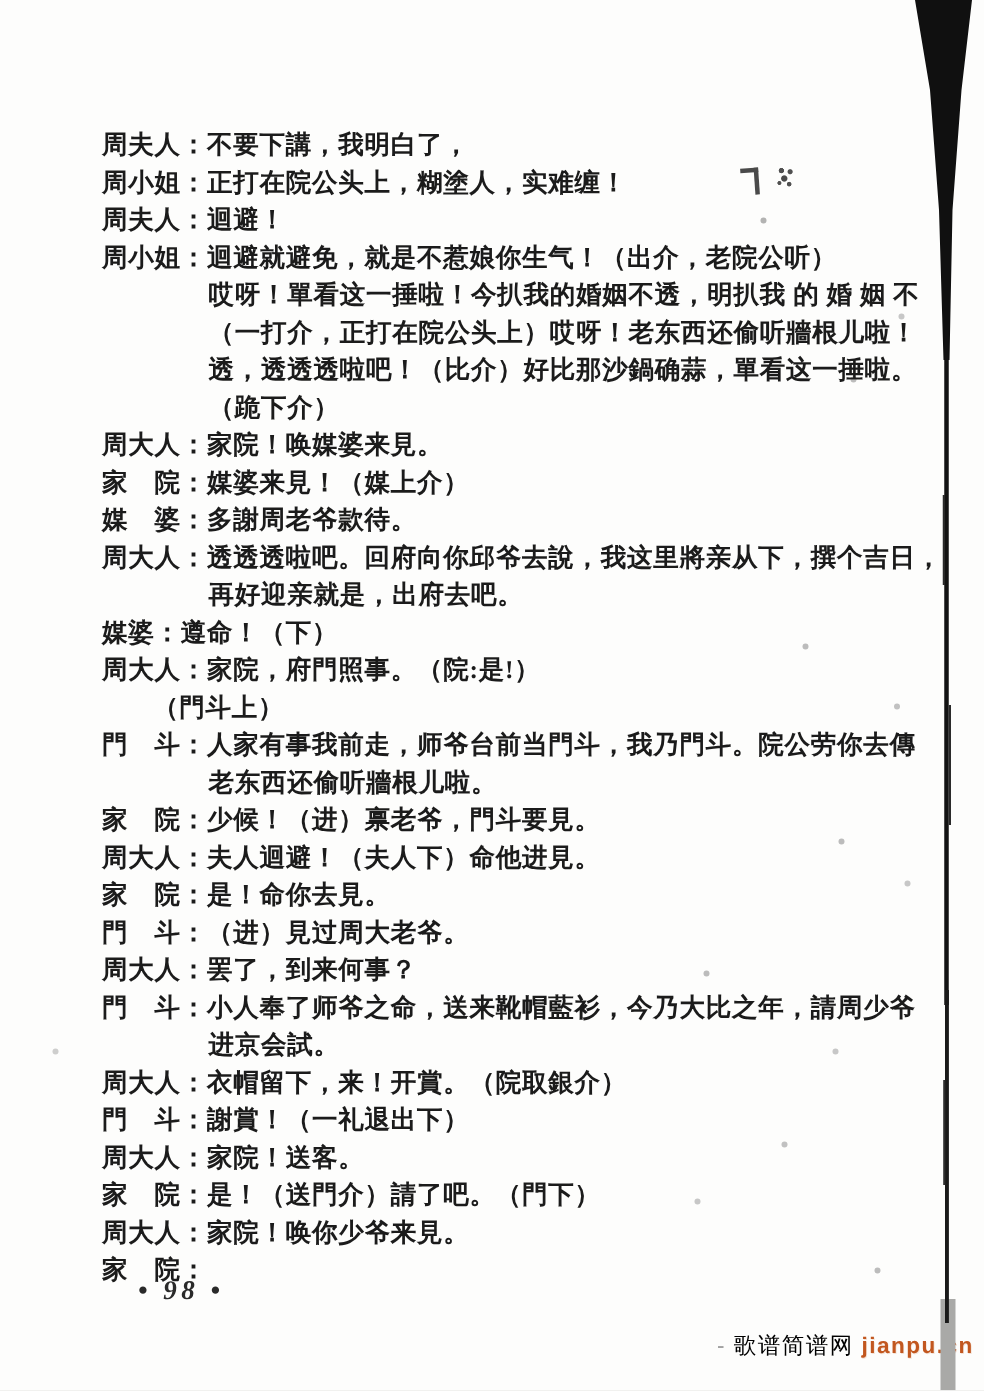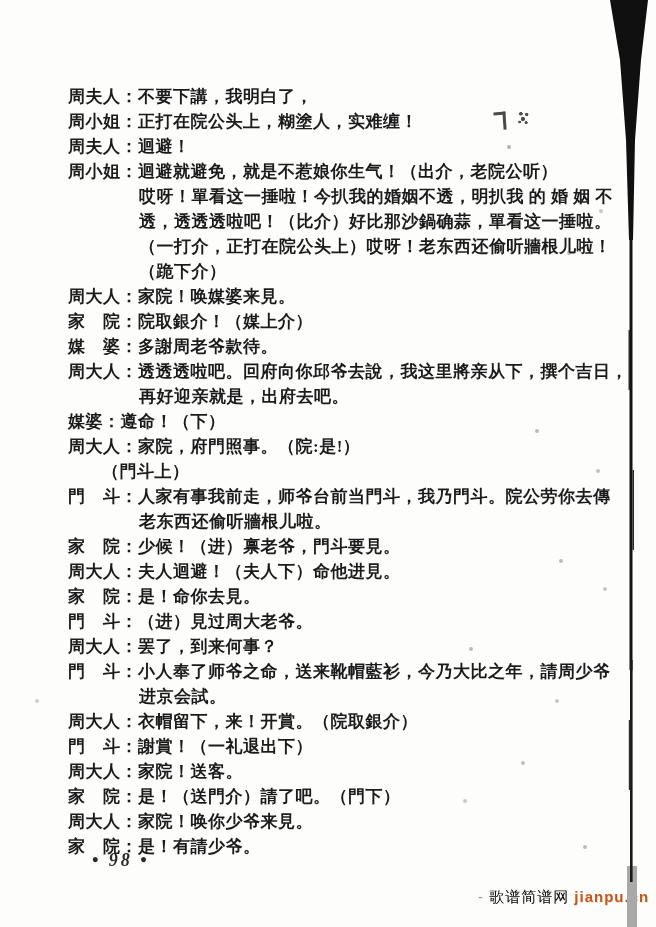--- a/index.html
+++ b/index.html
@@ -112,41 +112,41 @@
       <span class="text">迴避就避免，就是不惹娘你生气！（出介，老院公听）</span>
     </div>
 
     <div class="line ind-cont">
 
       <span class="text">哎呀！單看这一捶啦！今扒我的婚姻不透，明扒我 的 婚 姻 不</span>
     </div>
 
     <div class="line ind-cont">
 
+      <span class="text">（一打介，正打在院公头上）哎呀！老东西还偷听牆根儿啦！</span>
+    </div>
+
+    <div class="line ind-cont">
+
       <span class="text">透，透透透啦吧！（比介）好比那沙鍋确蒜，單看这一捶啦。</span>
     </div>
 
     <div class="line ind-cont">
 
-      <span class="text">（一打介，正打在院公头上）哎呀！老东西还偷听牆根儿啦！</span>
-    </div>
-
-    <div class="line ind-cont">
-
       <span class="text">（跪下介）</span>
     </div>
 
     <div class="line">
       <span class="speaker">周大人：</span>
       <span class="text">家院！唤媒婆来見。</span>
     </div>
 
     <div class="line">
       <span class="speaker">家　院：</span>
-      <span class="text">院取銀介！（媒上介）</span>
+      <span class="text">媒婆来見！（媒上介）</span>
     </div>
 
     <div class="line">
       <span class="speaker">媒　婆：</span>
       <span class="text">多謝周老爷款待。</span>
     </div>
 
     <div class="line">
       <span class="speaker">周大人：</span>
       <span class="text">透透透啦吧。回府向你邱爷去說，我这里將亲从下，撰个吉日，</span>
@@ -237,21 +237,20 @@
       <span class="text">是！（送門介）請了吧。（門下）</span>
     </div>
 
     <div class="line">
       <span class="speaker">周大人：</span>
       <span class="text">家院！唤你少爷来見。</span>
     </div>
 
     <div class="line">
       <span class="speaker">家　院：</span>
-      <span class="text">是！有請少爷。</span>
     </div>
   </div>
 
   <div class="pagenum">• 98 •</div>
 
   <div class="watermark">
     <span class="wm-dash">-</span>
     <span class="wm-name">歌谱简谱网</span>
     <span class="wm-url">jianpu.cn</span>
   </div>

